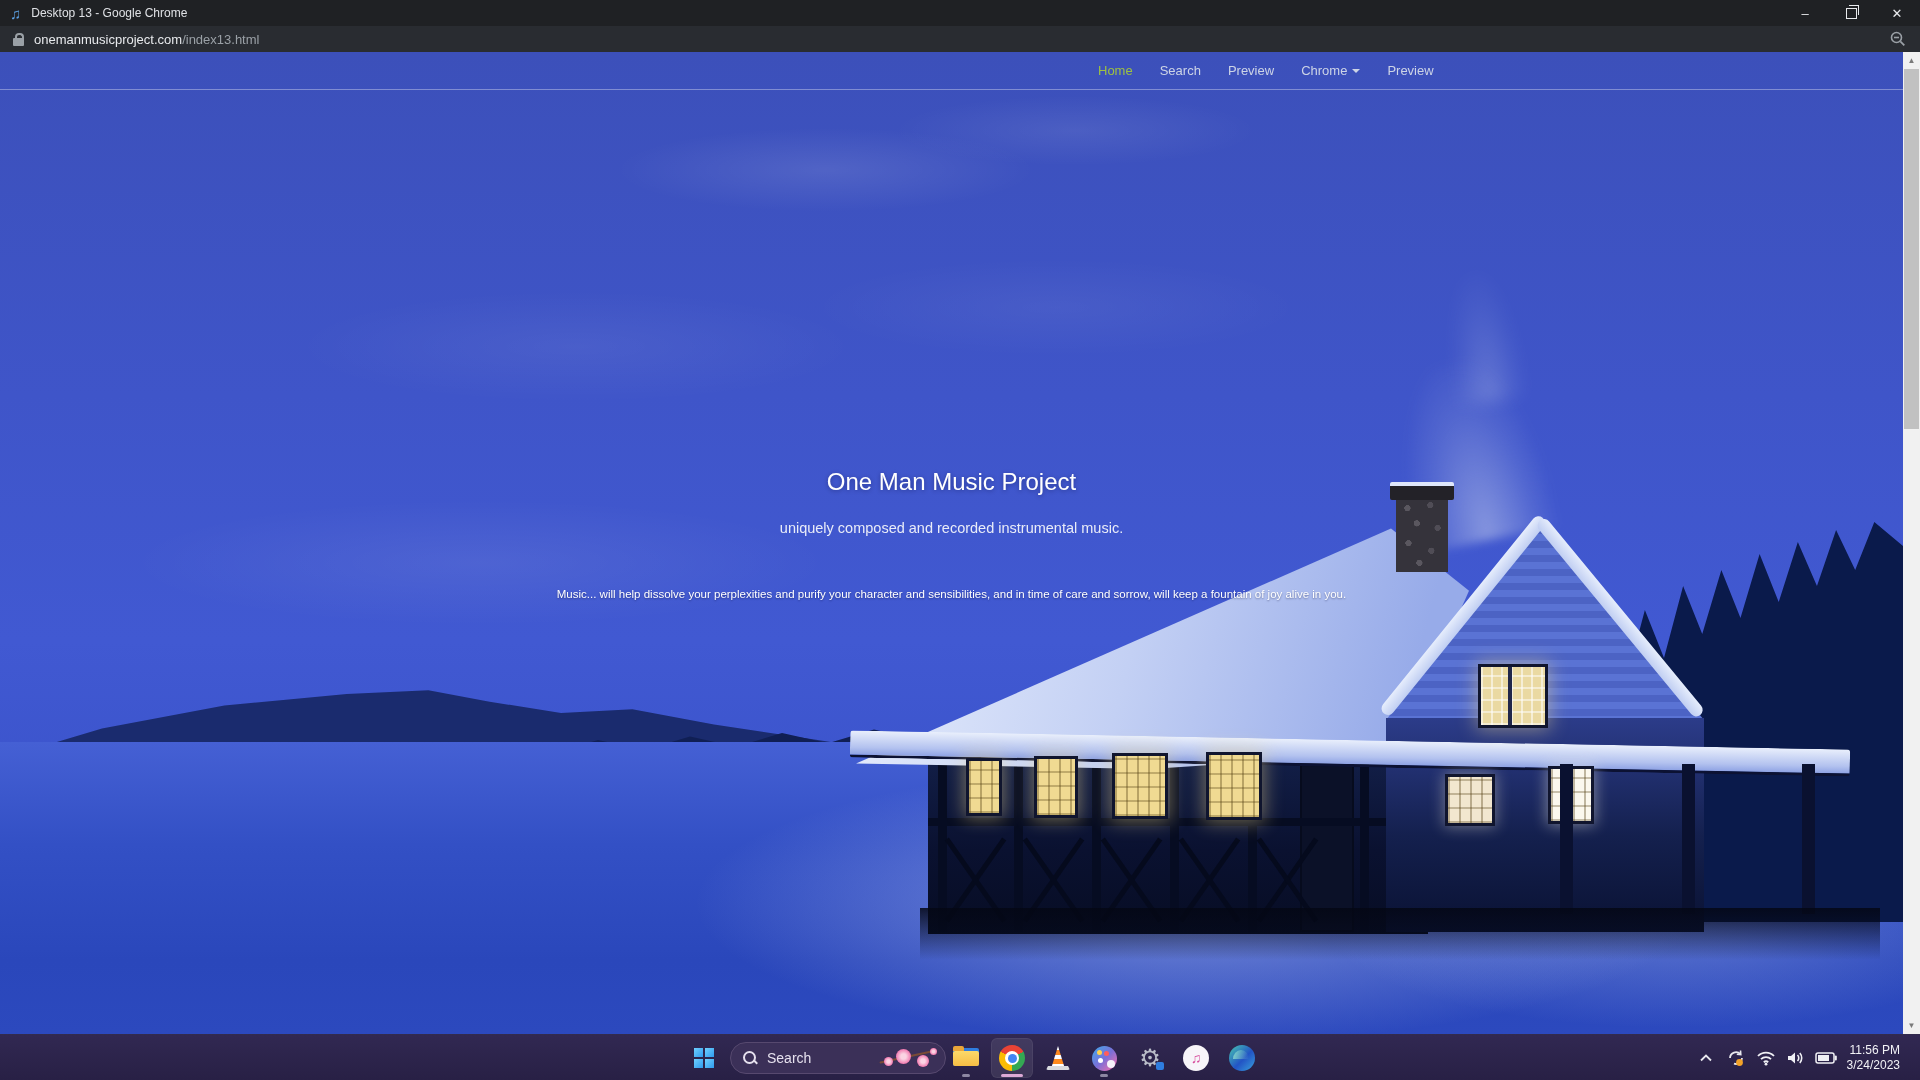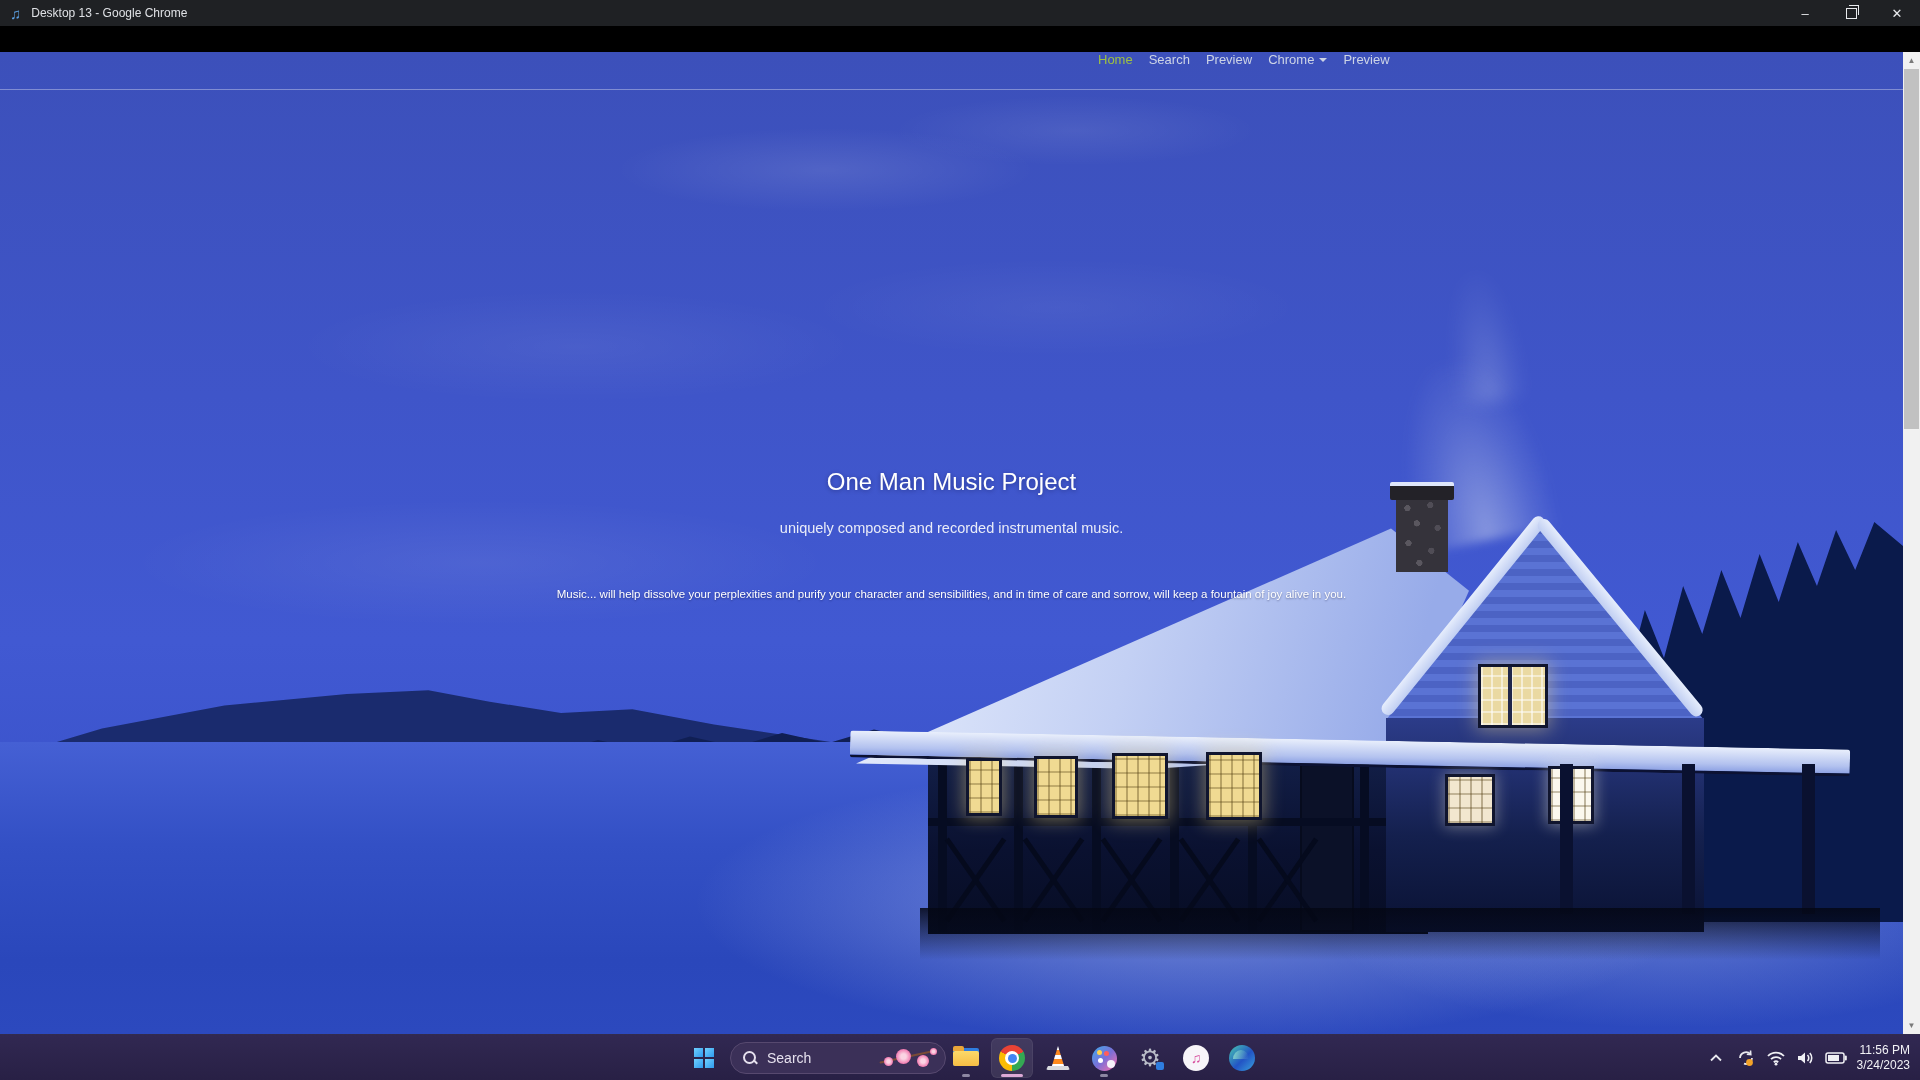--- a/index.html
+++ b/index.html
@@ -112,21 +112,21 @@
   .w6{left:1548px;top:714px;width:40px;height:52px;background-color:#fbf8ee;box-shadow:0 0 14px 1px rgba(245,242,225,.45);}
   .porch-post{position:absolute;width:13px;height:150px;top:712px;background:#0a1130;z-index:8;}
   .base-shadow{position:absolute;left:920px;top:856px;width:960px;height:52px;z-index:8;
     background:linear-gradient(180deg, rgba(4,7,20,.85), rgba(4,7,20,0));}
 
   
   .site-nav{position:absolute;left:0;top:0;width:1903px;height:37px;z-index:20;
     border-bottom:1px solid rgba(255,255,255,.35);}
   .brand{position:absolute;left:518px;top:0;height:37px;display:flex;align-items:center;color:#f2f4fa;}
   .brand-text{margin-left:12px;font-size:13px;letter-spacing:6px;white-space:nowrap;}
-  .nav-links{position:absolute;left:1098px;top:0;height:37px;display:flex;align-items:flex-start;gap:16px;}
+  .nav-links{position:absolute;left:1098px;top:0;height:37px;display:flex;align-items:center;gap:27px;}
   .nav-link{font-size:13px;color:#cdd4e6;text-decoration:none;display:flex;align-items:center;gap:5px;}
   .nav-link.active{color:#9dc043;}
   .caret{width:0;height:0;border-left:4px solid transparent;border-right:4px solid transparent;
     border-top:4px solid #cdd4e6;display:inline-block;}
 
   
   .hero{position:absolute;left:0;top:0;width:1903px;z-index:18;text-align:center;color:#fff;}
   .hero-title{position:absolute;left:0;top:416px;width:100%;font-size:24px;font-weight:400;
     text-shadow:0 1px 4px rgba(0,0,40,.35);}
   .hero-sub{position:absolute;left:0;top:468px;width:100%;font-size:14.5px;color:#e9ecf8;}
@@ -192,21 +192,21 @@
   .ic-settings::after{content:"";position:absolute;right:-3px;bottom:0;width:8px;height:8px;background:#2f7de0;border-radius:2px;}
   .ic-itunes{position:relative;width:26px;height:26px;border-radius:50%;background:#f7f5f9;
     display:flex;align-items:center;justify-content:center;font-size:14px;color:#d6489a;}
   .ic-edge{position:relative;width:26px;height:26px;border-radius:50%;
     background:linear-gradient(135deg,#49c9b1 0%,#2254c5 55%,#3aa2dc 100%);}
   .ic-edge::before{content:"";position:absolute;left:4px;top:5px;width:16px;height:9px;border-radius:50% 50% 0 0/100% 100% 0 0;
     background:linear-gradient(90deg,#9ce8d2,rgba(255,255,255,0));opacity:.7;}
 
   .tray{position:absolute;right:0;top:0;height:46px;display:flex;align-items:center;}
   .tray-icon{width:30px;height:30px;display:flex;align-items:center;justify-content:center;}
-  .clock{margin-right:10px;margin-left:6px;text-align:right;color:#f2f2f6;font-size:12px;line-height:15px;}
+  .clock{margin-right:20px;margin-left:6px;text-align:right;color:#f2f2f6;font-size:12px;line-height:15px;}
 
   svg{display:block;}
 </style>
 </head>
 <body>
 
 <div class="screen">
 
   <div class="titlebar">
     <span class="favicon">♫</span>
@@ -217,20 +217,34 @@
       </div>
       <div class="win-btn">
         <span class="restore-glyph"></span>
       </div>
       <div class="win-btn">
         <span>✕</span>
       </div>
     </div>
   </div>
 
+  <div class="urlbar">
+    <span class="lock-icon">
+        <span class="shackle"></span>
+        <span class="body"></span>
+      </span>
+    <span class="url-text"><span>onemanmusicproject.com</span><span class="path">/index13.html</span></span>
+    <span class="zoom-out-icon">
+      <svg width="16" height="16" viewBox="0 0 16 16">
+          <circle cx="6.5" cy="6.5" r="5" fill="none" stroke="#9aa0a6" stroke-width="1.6"></circle>
+          <line x1="4" y1="6.5" x2="9" y2="6.5" stroke="#9aa0a6" stroke-width="1.6"></line>
+          <line x1="10.3" y1="10.3" x2="14.3" y2="14.3" stroke="#9aa0a6" stroke-width="1.8"></line>
+        </svg>
+    </span>
+  </div>
 
   <div class="viewport">
 
     <div class="mountains"></div>
     <div class="treeline"></div>
     <div class="ground"></div>
     <div class="forest-right"></div>
 
     <div class="smoke s1"></div>
     <div class="smoke s2"></div>

